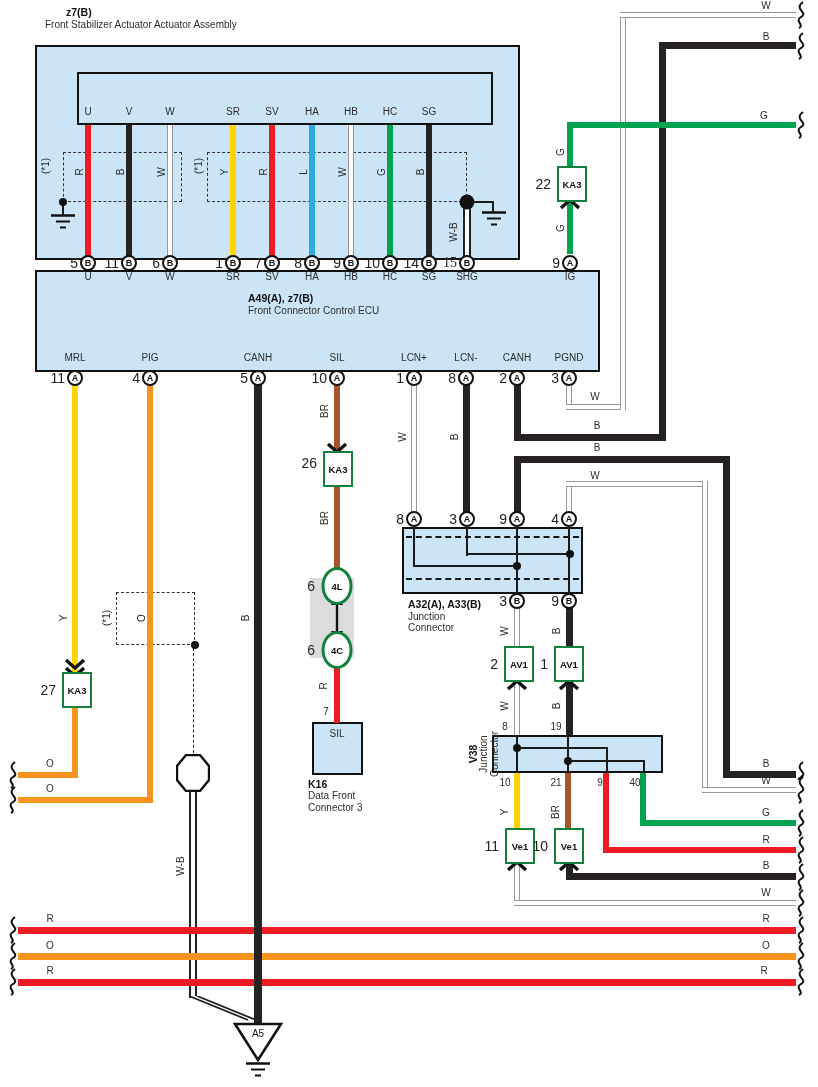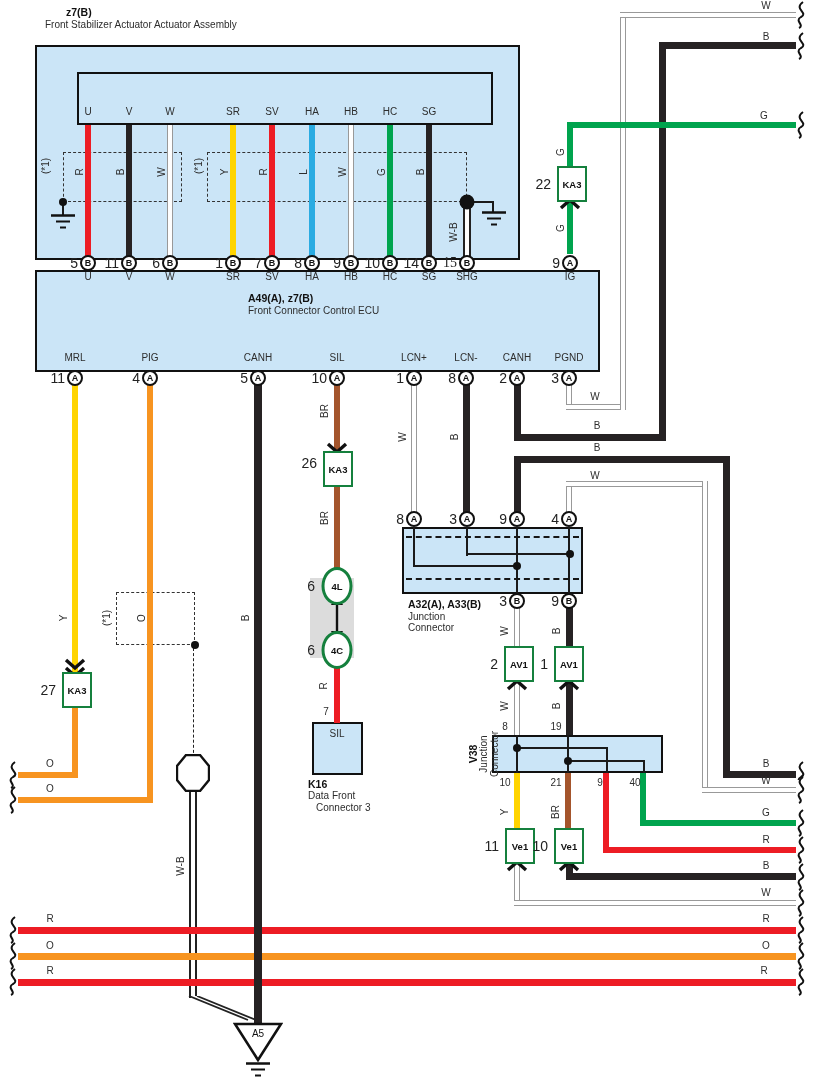--- a/index.html
+++ b/index.html
@@ -313,21 +313,21 @@
     <div class="pnum" style="left: 299px; top: 650px;">6</div>
     <div class="t lb" style="left: 45px; top: 12px; margin-left: 21px;">z7(B)</div>
     <div class="t l" style="left: 45px; top: 25px;">Front Stabilizer Actuator Actuator Assembly</div>
     <div class="t lb" style="left: 248px; top: 298px;">A49(A), z7(B)</div>
     <div class="t l" style="left: 248px; top: 311px;">Front Connector Control ECU</div>
     <div class="t lb" style="left: 408px; top: 604px;">A32(A), A33(B)</div>
     <div class="t l" style="left: 408px; top: 617px;">Junction</div>
     <div class="t l" style="left: 408px; top: 628px;">Connector</div>
     <div class="t lb" style="left: 308px; top: 784px;">K16</div>
     <div class="t l" style="left: 308px; top: 796px;">Data Front</div>
-    <div class="t l" style="left: 316px; top: 808px;">Connector 3</div>
+    <div class="t l" style="left: 308px; top: 808px;">Connector 3</div>
     <div class="t r b" style="left: 473px; top: 754px;">V38</div>
     <div class="t r" style="left: 484px; top: 754px;">Junction</div>
     <div class="t r" style="left: 495px; top: 754px;">Connector</div>
     <div class="t" style="left: 88px; top: 112px;">U</div>
     <div class="t" style="left: 129px; top: 112px;">V</div>
     <div class="t" style="left: 170px; top: 112px;">W</div>
     <div class="t" style="left: 233px; top: 112px;">SR</div>
     <div class="t" style="left: 272px; top: 112px;">SV</div>
     <div class="t" style="left: 312px; top: 112px;">HA</div>
     <div class="t" style="left: 351px; top: 112px;">HB</div>

